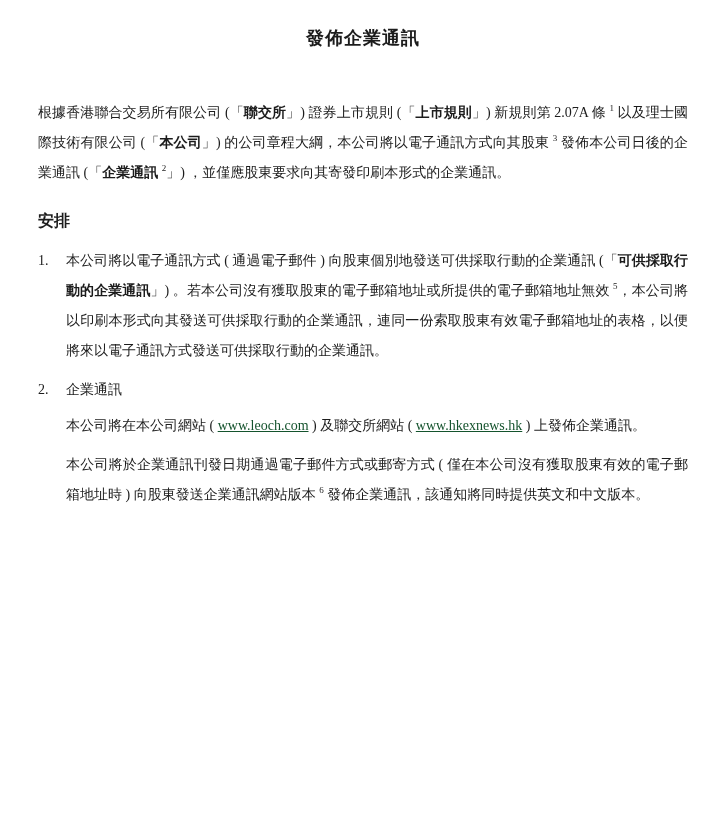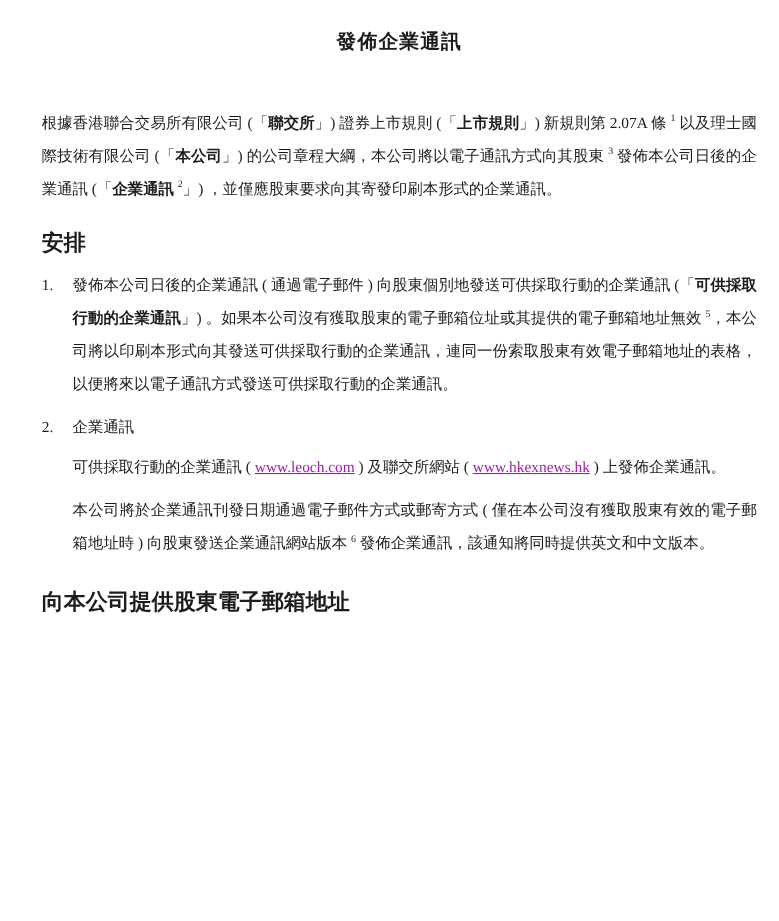--- a/index.html
+++ b/index.html
@@ -22,59 +22,58 @@
     text-align: center;
     margin: 0 0 48px 0;
     letter-spacing: 1px;
   }
   .para {
     margin: 0 0 9px 0;
     line-height: 30px;
     text-align: justify;
   }
   .heading {
-    font-size: 20px;
+    font-size: 16px;
     font-weight: bold;
     line-height: 30px;
     margin: 18px 0 10px 0;
   }
   .heading.spaced { margin-top: 14px; }
   .list-item { display: flex; margin: 0; }
   .list-num { flex: none; width: 28px; line-height: 30px; }
   .list-body { flex: 1; min-width: 0; }
   .list-head { line-height: 30px; margin: 0 0 6px 0; }
   .b { font-weight: bold; }
   sup.sup { font-size: 9px; line-height: 0; vertical-align: super; }
-  a.link { color: #a21caf; text-decoration: underline; cursor: pointer; }
+  a.link { color: #14532d; text-decoration: underline; cursor: pointer; }
 </style>
 </head>
 <body>
 
 <div class="page">
 
   <h1 class="title">發佈企業通訊</h1>
 
   <p class="para"><span>根據香港聯合交易所有限公司 (「</span><span class="b">聯交所</span><span>」) 證券上市規則 (「</span><span class="b">上市規則</span><span>」) 新規則第 2.07A 條 </span><sup class="sup">1</sup><span> 以及理士國際技術有限公司 (「</span><span class="b">本公司</span><span>」) 的公司章程大綱，本公司將以電子通訊方式向其股東 </span><sup class="sup">3</sup><span> 發佈本公司日後的企業通訊 (「</span><span class="b">企業通訊</span><span> </span><sup class="sup">2</sup><span>」) ，並僅應股東要求向其寄發印刷本形式的企業通訊。</span></p>
 
 
   <h2 class="heading">安排</h2>
 
   <div class="list-item">
     <div class="list-num">1.</div>
     <div class="list-body">
-      <p class="para"><span>發佈本公司日後的企業通訊 ( 通過電子郵件 ) 向股東個別地發送可供採取行動的企業通訊 (「</span><span class="b">可供採取行動的企業通訊</span><span>」) 。如果本公司沒有獲取股東的電子郵箱位址或其提供的電子郵箱地址無效 </span><sup class="sup">5</sup><span>，本公司將以印刷本形式向其發送可供採取行動的企業通訊，連同一份索取股東有效電子郵箱地址的表格，以便將來以電子通訊方式發送可供採取行動的企業通訊。</span></p>
+      <p class="para"><span>本公司將以電子通訊方式 ( 通過電子郵件 ) 向股東個別地發送可供採取行動的企業通訊 (「</span><span class="b">可供採取行動的企業通訊</span><span>」) 。若本公司沒有獲取股東的電子郵箱地址或所提供的電子郵箱地址無效 </span><sup class="sup">5</sup><span>，本公司將以印刷本形式向其發送可供採取行動的企業通訊，連同一份索取股東有效電子郵箱地址的表格，以便將來以電子通訊方式發送可供採取行動的企業通訊。</span></p>
     </div>
   </div>
 
   <div class="list-item">
     <div class="list-num">2.</div>
     <div class="list-body">
       <div class="list-head"><span>企業通訊</span></div>
-      <p class="para"><span>可供採取行動的企業通訊 ( </span><a class="link" href="#">www.leoch.com</a><span> ) 及聯交所網站 ( </span><a class="link" href="#">www.hkexnews.hk</a><span> ) 上發佈企業通訊。</span></p>
+      <p class="para"><span>本公司將在本公司網站 ( </span><a class="link" href="#">www.leoch.com</a><span> ) 及聯交所網站 ( </span><a class="link" href="#">www.hkexnews.hk</a><span> ) 上發佈企業通訊。</span></p>
       <p class="para"><span>本公司將於企業通訊刊發日期通過電子郵件方式或郵寄方式 ( 僅在本公司沒有獲取股東有效的電子郵箱地址時 ) 向股東發送企業通訊網站版本 </span><sup class="sup">6</sup><span> 發佈企業通訊，該通知將同時提供英文和中文版本。</span></p>
     </div>
   </div>
 
-  <h2 class="heading spaced">向本公司提供股東電子郵箱地址</h2>
 
 
 
 </div>
 
 </body></html>

